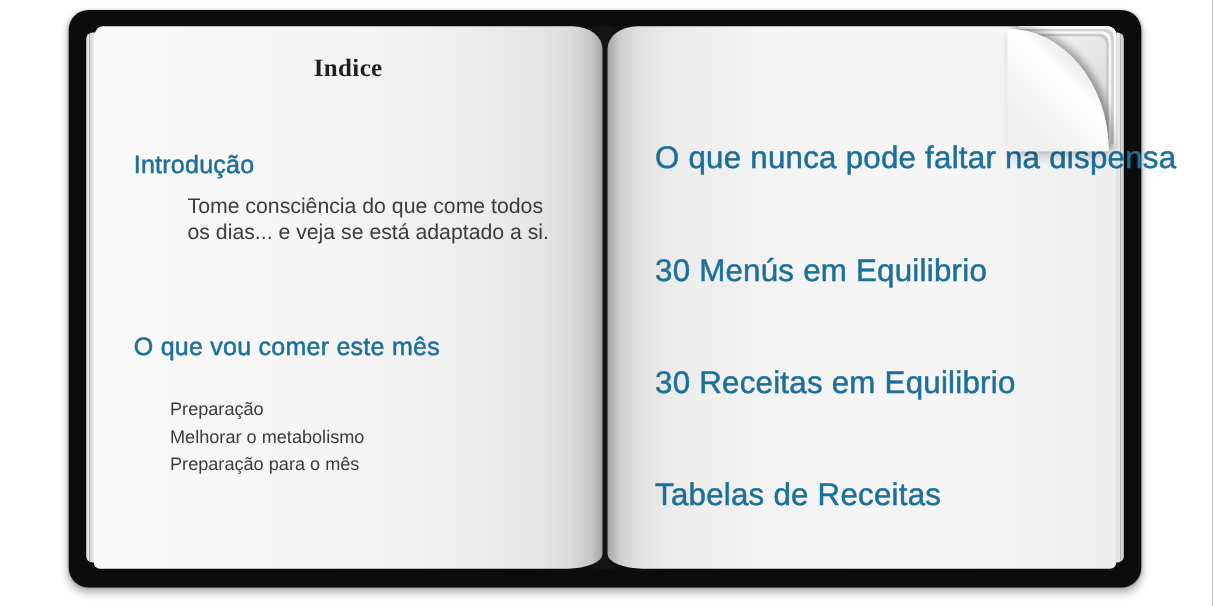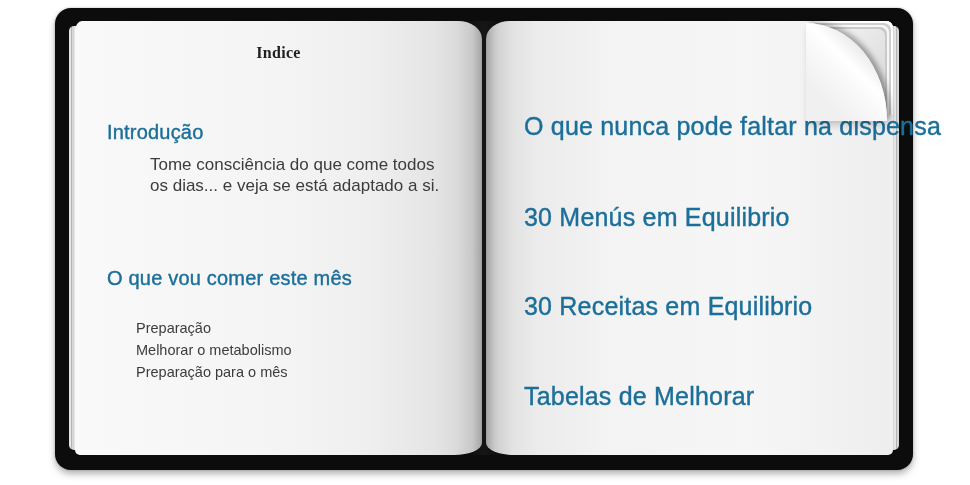--- a/index.html
+++ b/index.html
@@ -47,21 +47,21 @@
       rgba(0,0,0,0) 0%, rgba(60,60,60,0.08) 30%, rgba(50,50,50,0.22) 45%,
       rgba(30,30,30,0.55) 49.6%, rgba(20,20,20,0.65) 50%, rgba(30,30,30,0.55) 50.4%,
       rgba(50,50,50,0.22) 55%, rgba(60,60,60,0.08) 70%, rgba(0,0,0,0) 100%);
     pointer-events: none;
   }
 
   
   .indice-title {
     position: absolute; top: 23px; left: 0; width: 100%; text-align: center;
     font-family: "Liberation Serif", serif; font-weight: bold;
-    font-size: 16px; color: #1f1f1f; letter-spacing: 0.3px;
+    font-size: 20px; color: #1f1f1f; letter-spacing: 0.3px;
   }
   .toc-heading {
     position: absolute; left: 32px;
     font-size: 20px; color: #1b6f9a; letter-spacing: 0.2px;
     -webkit-text-stroke: 0.4px #1b6f9a;
     cursor: pointer; white-space: nowrap;
   }
   .h-intro { top: 89px; margin-top: 11px; }
   .h-mes   { top: 246px; }
 
@@ -128,21 +128,21 @@
         <div>Preparação</div>
         <div>Melhorar o metabolismo</div>
         <div>Preparação para o mês</div>
       </div>
     </div>
 
     <div class="page page-right">
       <div class="toc-entry e0">O que nunca pode faltar na dispensa</div>
       <div class="toc-entry e1">30 Menús em Equilibrio</div>
       <div class="toc-entry e2">30 Receitas em Equilibrio</div>
-      <div class="toc-entry e3">Tabelas de Melhorar</div>
+      <div class="toc-entry e3">Tabelas de Receitas</div>
 
       <div class="curl-area">
         <div class="curl-under"></div>
         <div class="curl"></div>
       </div>
     </div>
 
     <div class="spine"></div>
   </div>
 </div>

